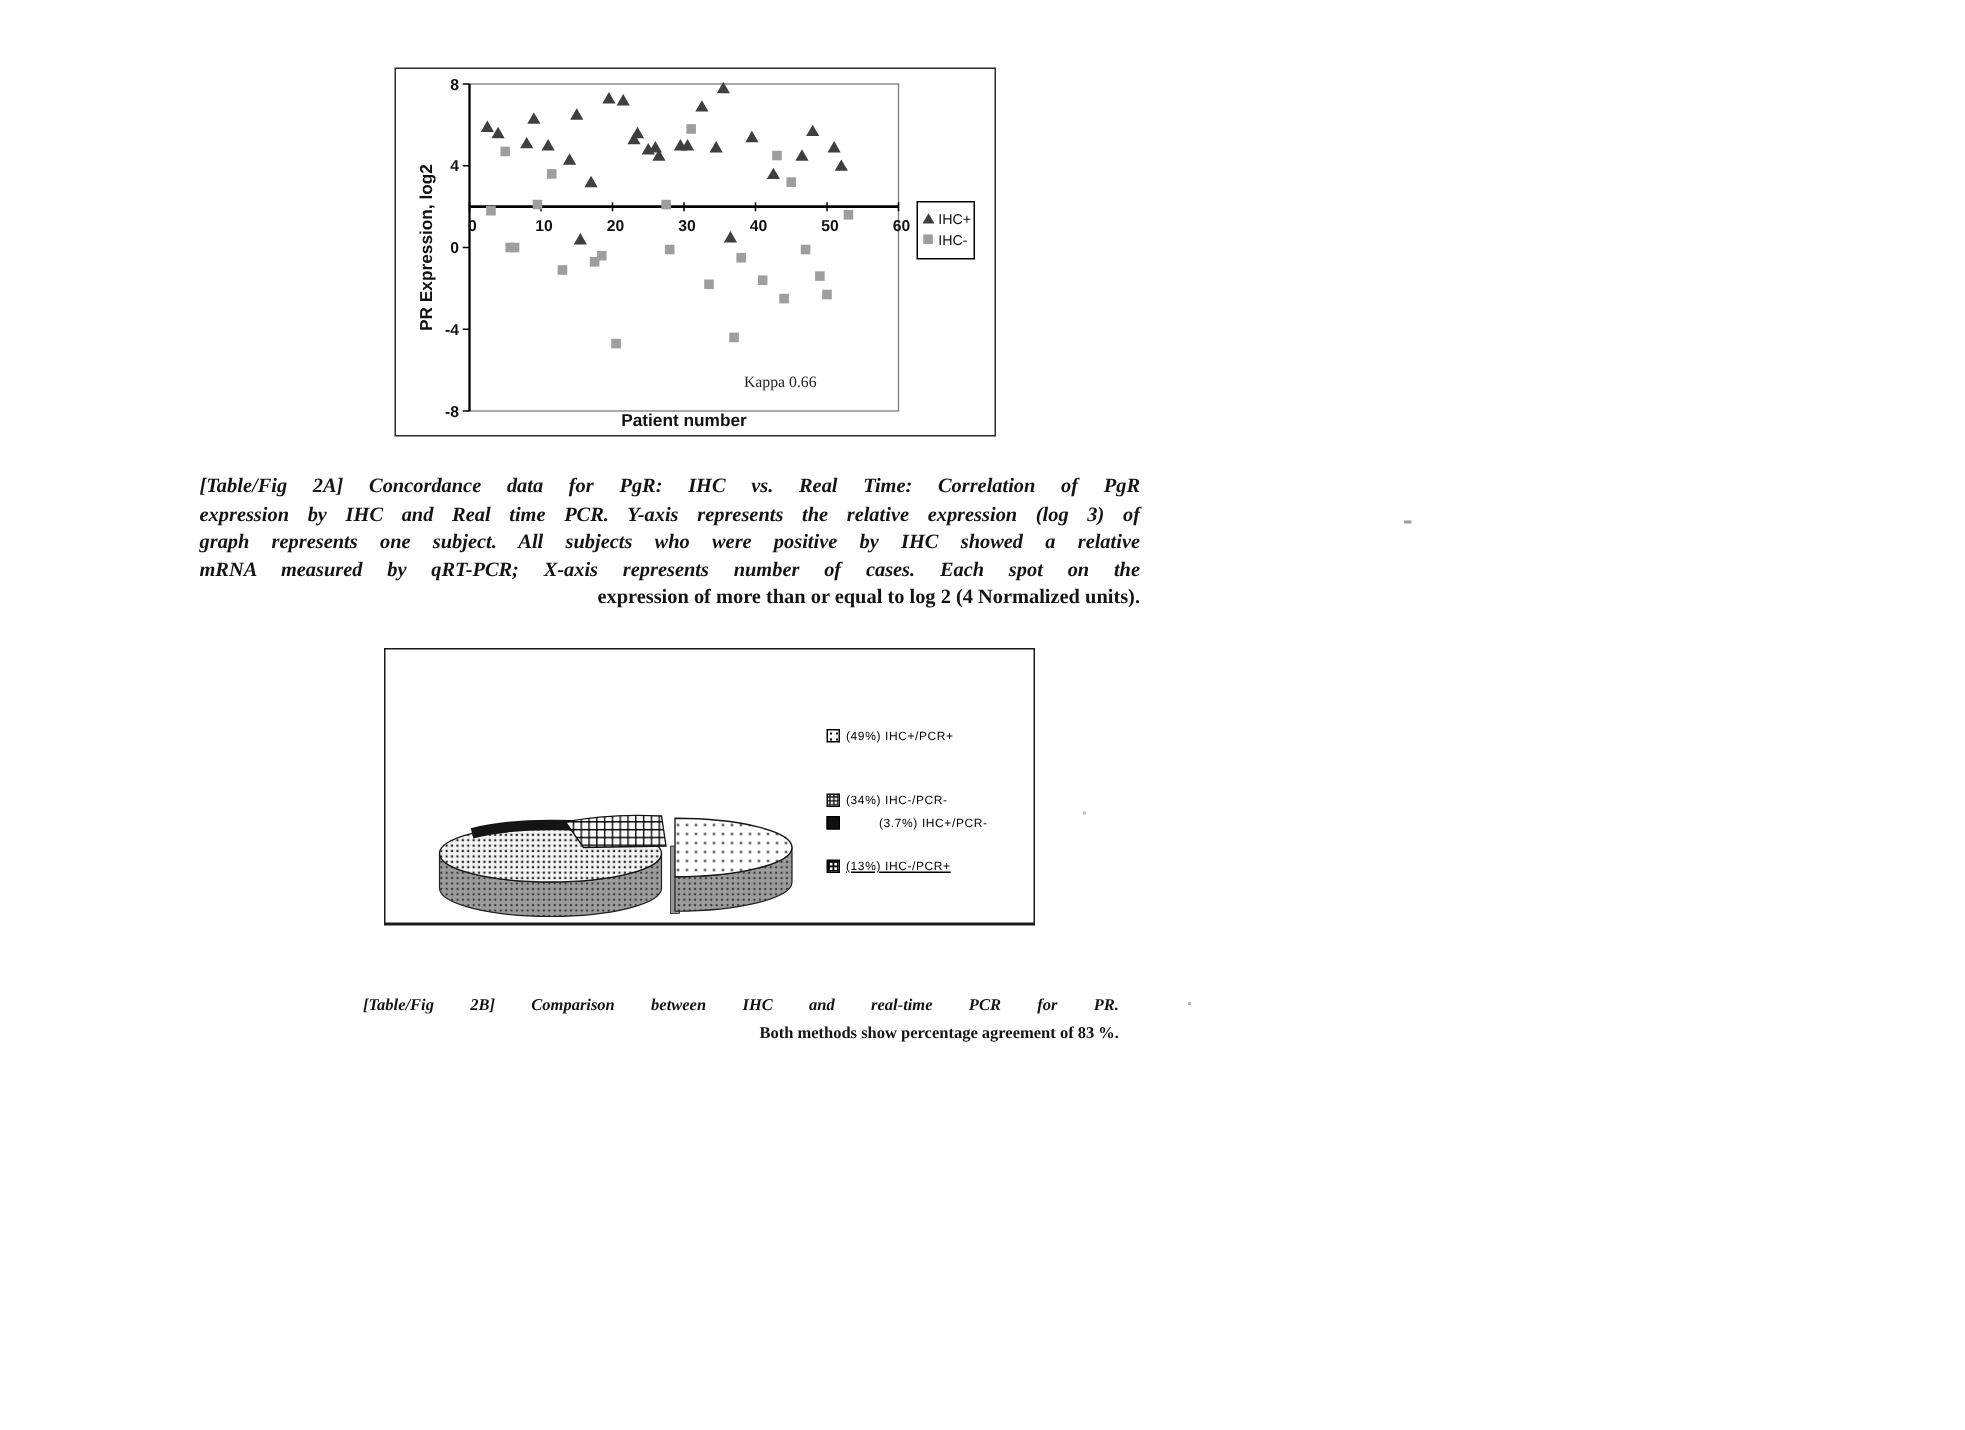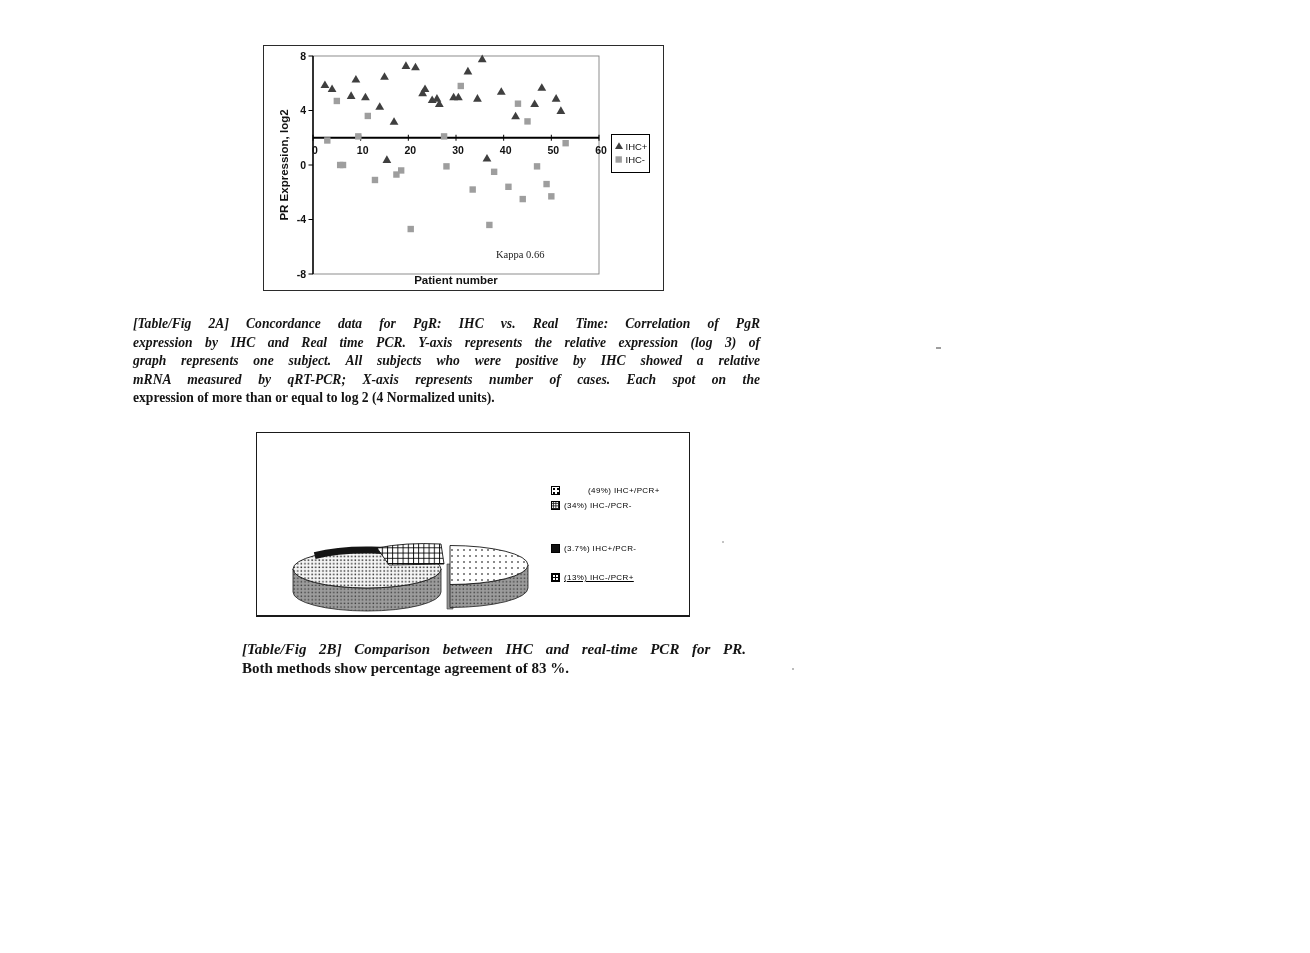--- a/index.html
+++ b/index.html
@@ -10,23 +10,23 @@
   #fig2b-box{left:256px;top:432px;width:432px;height:182px;border:1px solid #1a1a1a;border-bottom-width:2px;}
   svg{display:block;}
   
   text.tick{font:bold 10.5px "Liberation Sans",sans-serif;fill:#111;}
   text.axtitle{font:bold 11.5px "Liberation Sans",sans-serif;fill:#111;}
   text.leg{font:9.5px "Liberation Sans",sans-serif;fill:#111;}
   text.kappa{font:10.5px "Liberation Serif",serif;fill:#222;}
   
   .caption{position:absolute;color:#141414;font-family:"Liberation Serif",serif;font-weight:bold;}
   #caption-2a{left:133px;top:315px;width:627px;font-size:13.6px;line-height:18.6px;}
-  #caption-2b{left:242px;top:640px;width:504px;font-size:15px;line-height:19.2px;}
+  #caption-2b{left:242px;top:661px;width:504px;font-size:11px;line-height:19.2px;}
   .jline{text-align:justify;text-align-last:justify;font-style:italic;}
-  .lline{text-align:left;}
+  .lline{text-align:right;}
   
   .pie-legend-row{position:absolute;left:294px;display:flex;align-items:center;}
   .pie-legend-row .marker{width:7px;height:7px;border:1px solid #000;margin-right:4px;flex:none;}
   .pie-legend-row .lbl{font:8px "Liberation Sans",sans-serif;color:#000;white-space:nowrap;letter-spacing:.4px;}
   .m-dots-sparse{background-color:#fff;background-image:radial-gradient(#000 .8px,transparent .9px);background-size:4px 4px;}
   .m-dots-dense{background-color:#fff;background-image:radial-gradient(#222 1px,transparent 1.1px);background-size:2.6px 2.6px;}
   .m-solid-black{background:#101010;}
   .m-grid{background-color:#fff;background-image:linear-gradient(#000 1px,transparent 1px),linear-gradient(90deg,#000 1px,transparent 1px);background-size:3px 3px;}
   .speck{position:absolute;background:#6a6a6a;}
 </style>
@@ -171,29 +171,29 @@
       <path id="slice-side-left" d="M36 136 L36 159 A74 19 0 0 0 184 159 L184 136 A74 19 0 0 1 36 136 Z" fill="url(#pat-side-gray)" stroke="#1f1f1f" stroke-width="0.8"></path>
       <ellipse id="slice-top-34" cx="110" cy="136" rx="74" ry="19" stroke="#161616" stroke-width="0.9" fill="url(#pat-dots-dense)"></ellipse>
       <path id="slice-37" d="M57.7 122.6 A74 19 0 0 1 168.3 124.3" fill="none" stroke="#141414" stroke-width="7"></path>
       <path id="slice-13" d="M132 132 L120 115 A78 20 0 0 1 184 111 L187 131 Z" stroke="#111" stroke-width="0.9" fill="url(#pat-grid)"></path>
 
       <path id="slice-49-flat" d="M190 131 L196 131 L196 176 L190 176 Z" fill="#969696" stroke="#333" stroke-width="0.6"></path>
       <path id="slice-49-side" d="M193 151.5 L193 174.5 A78 19.5 0 0 0 271 155 L271 132 A78 19.5 0 0 1 193 151.5 Z" fill="url(#pat-side-gray)" stroke="#1f1f1f" stroke-width="0.8"></path>
       <path id="slice-49-top" d="M193 112.5 A78 19.5 0 0 1 271 132 A78 19.5 0 0 1 193 151.5 Z" stroke="#161616" stroke-width="0.9" fill="url(#pat-dots-sparse)"></path>
     </svg>
     <div id="pie-legend">
-        <div class="pie-legend-row" style="top: 53px; gap: 24px;">
+        <div class="pie-legend-row" style="top: 53px;">
           <span class="marker m-dots-sparse"></span>
           <span class="lbl">(49%) IHC+/PCR+</span>
         </div>
-        <div class="pie-legend-row" style="top: 68px; text-align: right;">
+        <div class="pie-legend-row" style="top: 96px; text-align: right;">
           <span class="marker m-dots-dense"></span>
           <span class="lbl">(34%) IHC-/PCR-</span>
         </div>
-        <div class="pie-legend-row" style="top: 111px;">
+        <div class="pie-legend-row" style="top: 111px; gap: 22px;">
           <span class="marker m-solid-black"></span>
           <span class="lbl">(3.7%) IHC+/PCR-</span>
         </div>
         <div class="pie-legend-row" style="top: 140px; text-decoration: underline;">
           <span class="marker m-grid"></span>
           <span class="lbl">(13%) IHC-/PCR+</span>
         </div>
       </div>
   </div>
 

